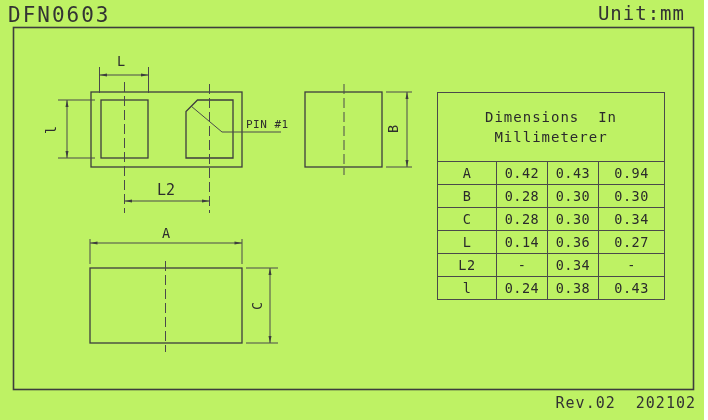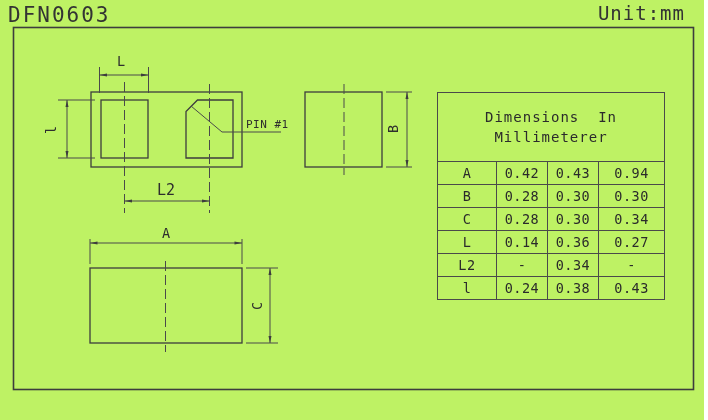--- a/index.html
+++ b/index.html
@@ -24,20 +24,21 @@
   .trow-title td{height:68px;font-size:14px;line-height:20px;letter-spacing:1px}
   .trow-head td{height:23px}
 </style>
 </head>
 <body>
 
 <div id="canvas">
 
   <div id="page-title" class="pre">DFN0603</div>
   <div id="unit-label" class="pre">Unit:mm</div>
+  <div id="rev-label" class="pre">Rev.02  202102</div>
 
   <svg class="drawing" width="708" height="420" viewBox="0 0 708 420">
 
     <rect class="ln" x="13.5" y="27.5" width="680" height="362" style="stroke-width:1.6px"></rect>
 
     <g>
       <rect class="ln" x="91" y="92" width="151" height="75"></rect>
       <rect class="ln" x="101" y="100" width="47" height="58"></rect>
       <polygon class="ln" points="197.5,100 233,100 233,158 186,158 186,111.5"></polygon>
 

